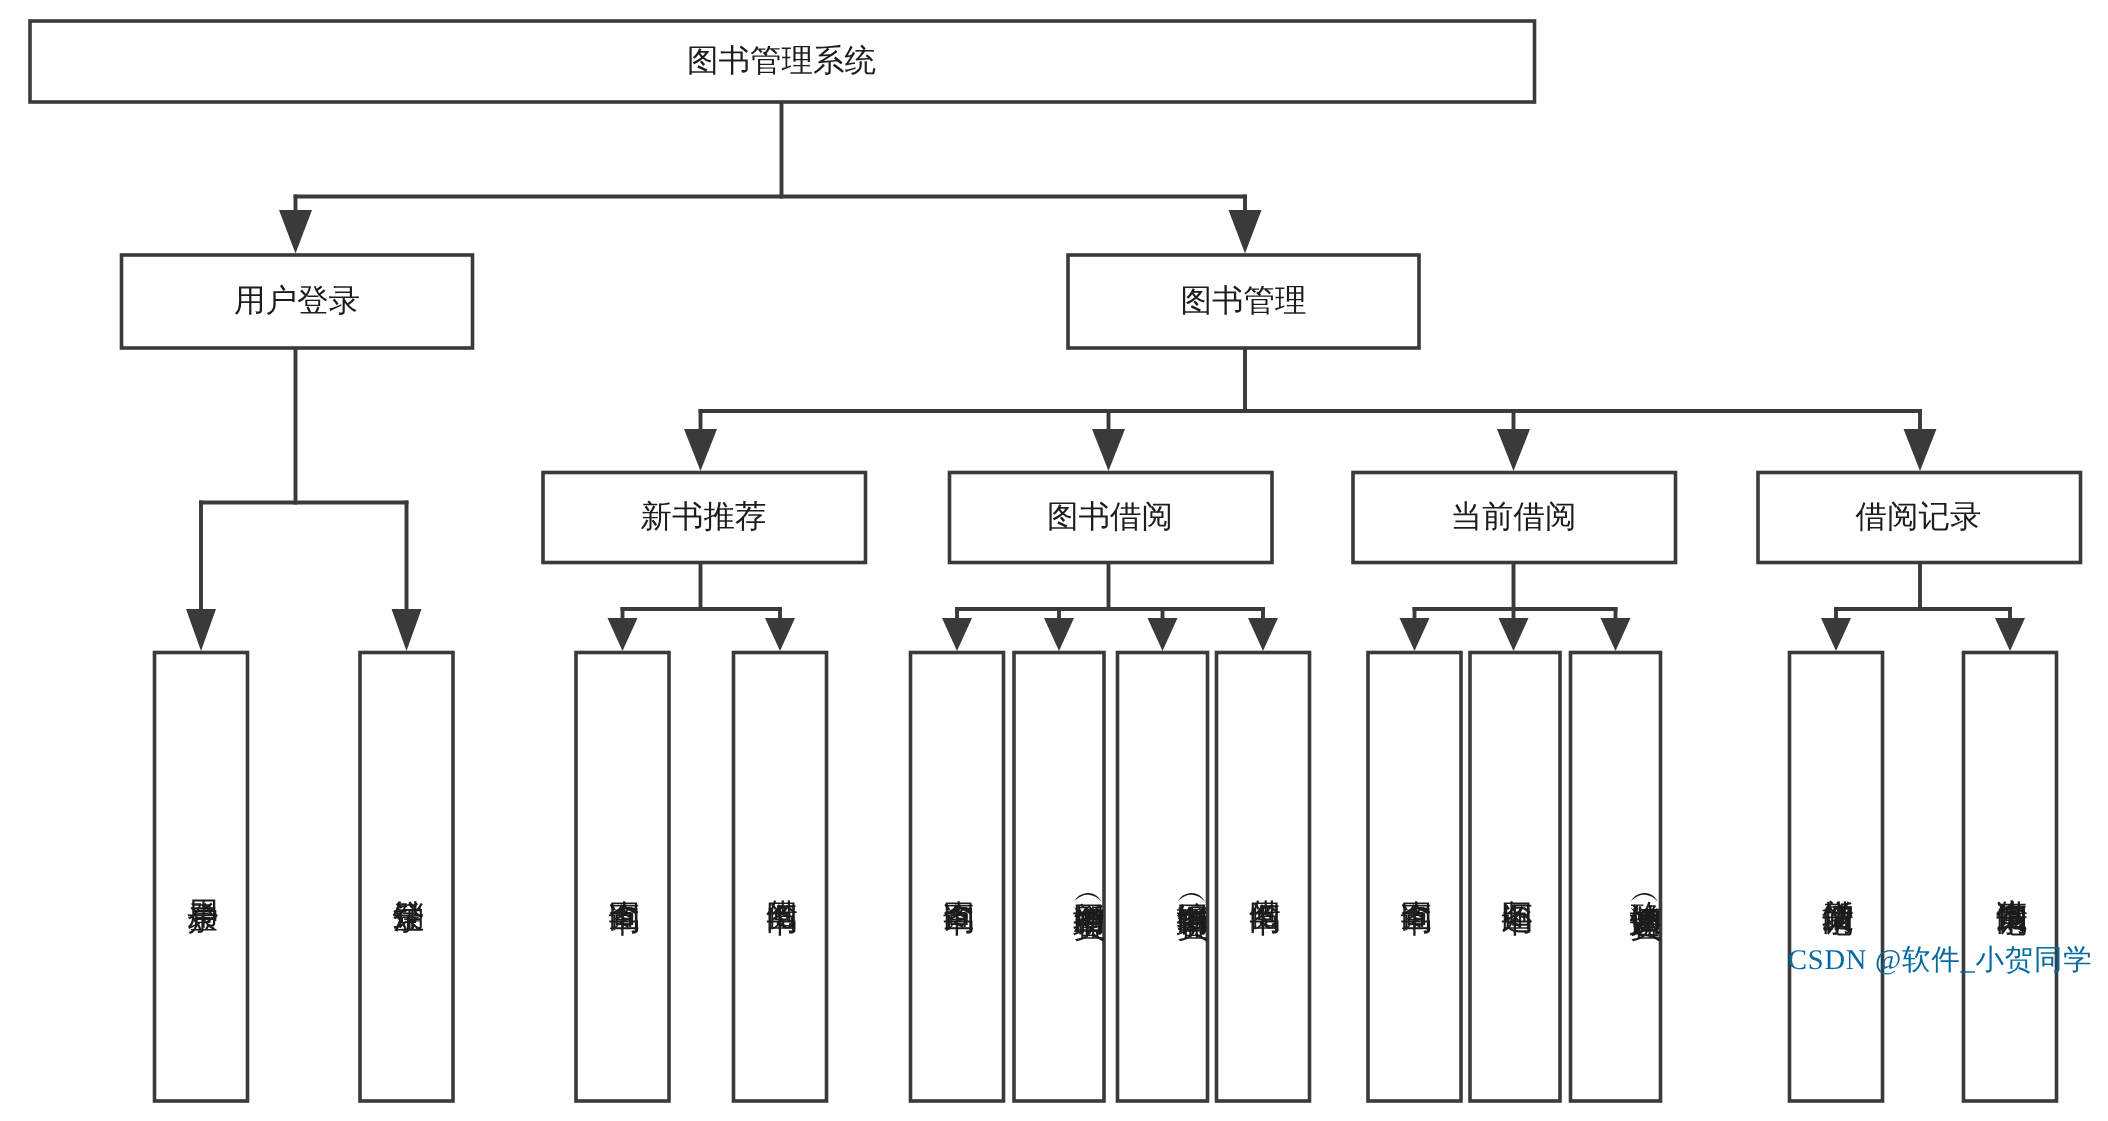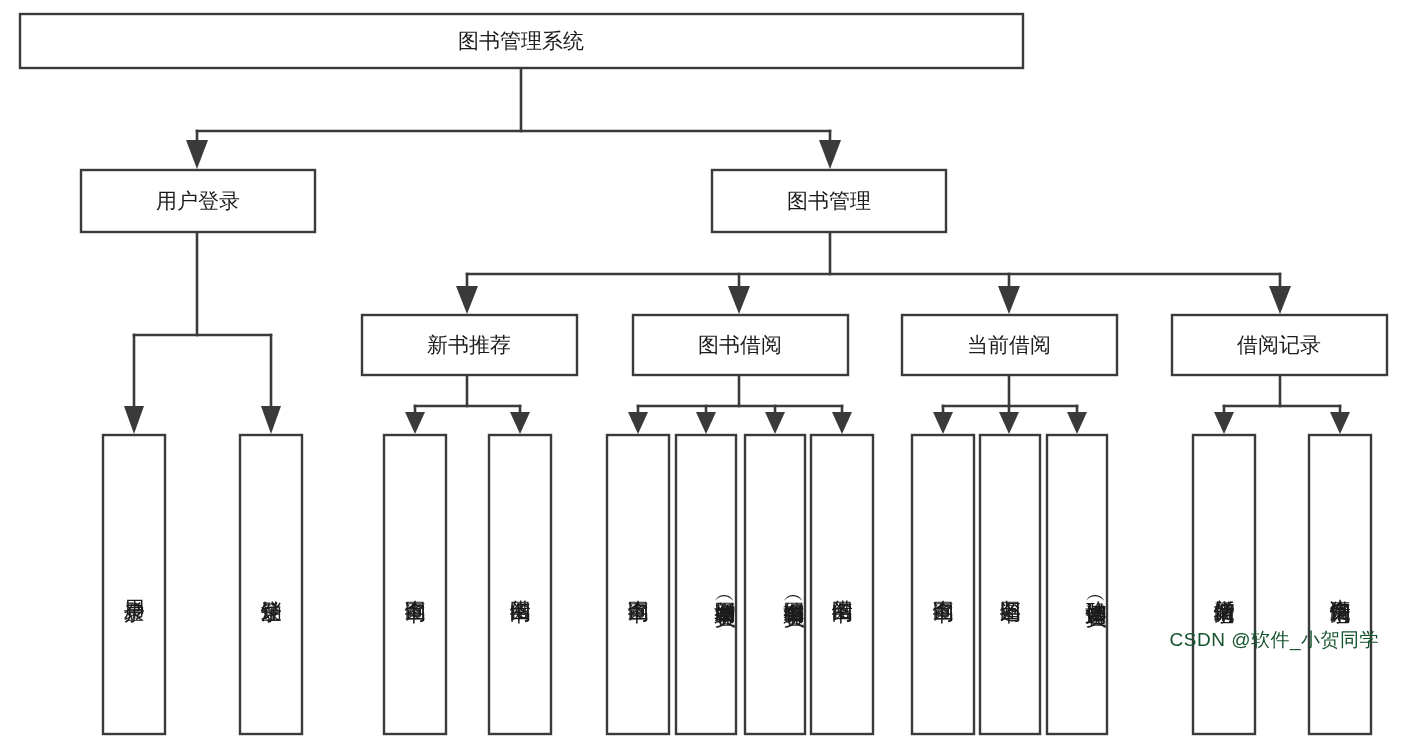--- a/index.html
+++ b/index.html
@@ -60,25 +60,25 @@
     letter-spacing: 1px;
     display: flex;
     align-items: center;
     justify-content: center;
     text-align: center;
     white-space: nowrap;
     pointer-events: none;
   }
   .watermark {
     position: absolute;
-    right: 26px;
+    right: 10px;
     bottom: 6px;
-    font-family: Liberation Sans, sans-serif;
+    font-family: Liberation Serif, serif;
     font-size: 19px;
-    color: #14532d;
+    color: #0369a1;
     letter-spacing: 0.5px;
     white-space: nowrap;
   }
 </style>
 </head>
 <body>
 
 <div id="diagram-root">
 
   <svg class="diagram-canvas" viewBox="0 0 1405 747">

